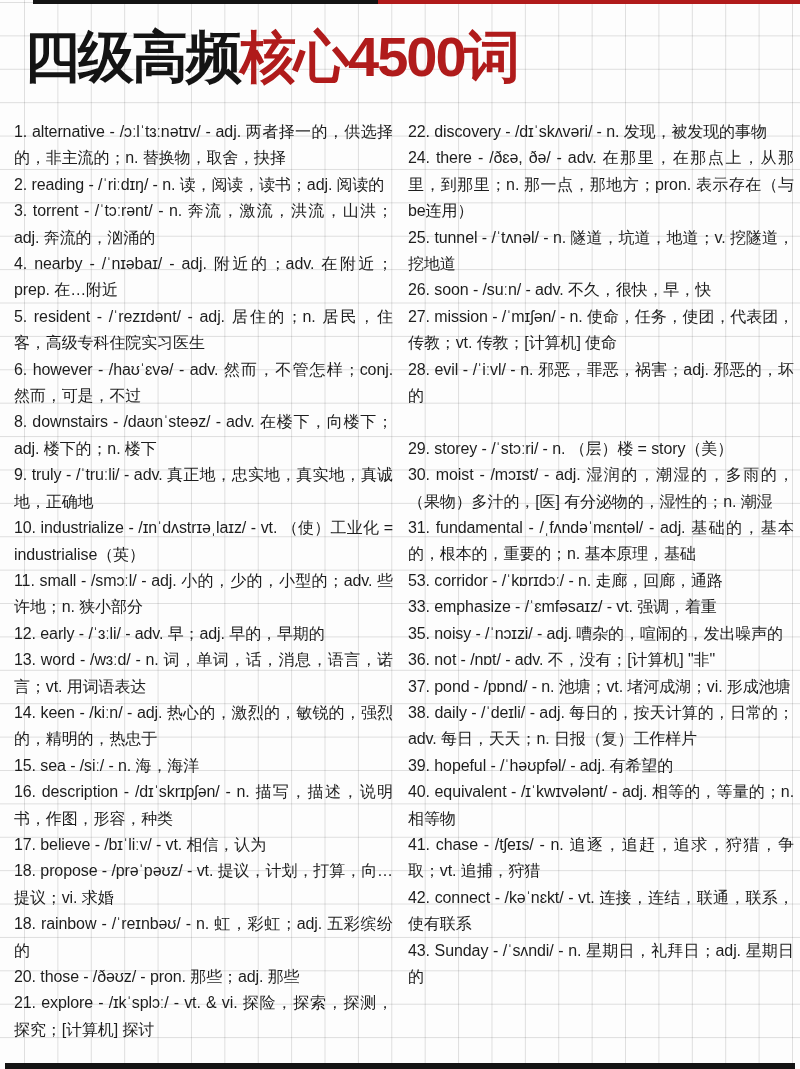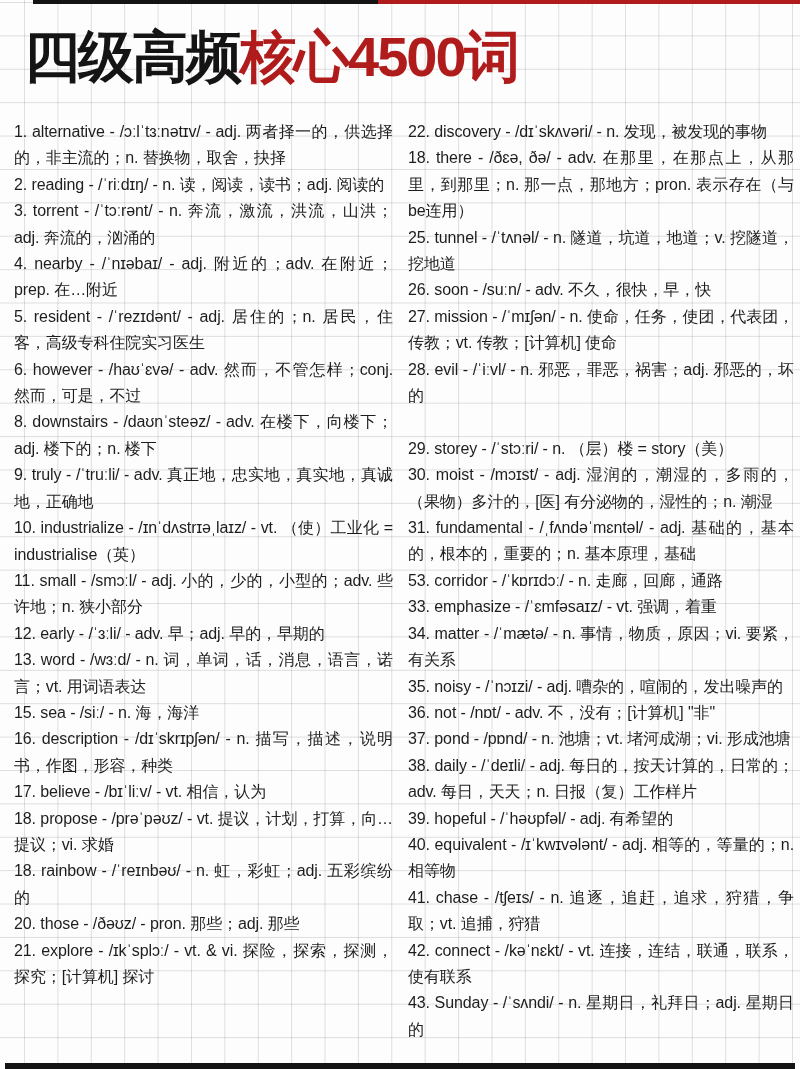--- a/index.html
+++ b/index.html
@@ -79,42 +79,42 @@
         <p class="entry">3. torrent - /ˈtɔːrənt/ - n. 奔流，激流，洪流，山洪；adj. 奔流的，汹涌的</p>
         <p class="entry">4. nearby - /ˈnɪəbaɪ/ - adj. 附近的；adv. 在附近；prep. 在…附近</p>
         <p class="entry">5. resident - /ˈrezɪdənt/ - adj. 居住的；n. 居民，住客，高级专科住院实习医生</p>
         <p class="entry">6. however - /haʊˈɛvə/ - adv. 然而，不管怎样；conj. 然而，可是，不过</p>
         <p class="entry">8. downstairs - /daʊnˈsteəz/ - adv. 在楼下，向楼下；adj. 楼下的；n. 楼下</p>
         <p class="entry">9. truly - /ˈtruːli/ - adv. 真正地，忠实地，真实地，真诚地，正确地</p>
         <p class="entry">10. industrialize - /ɪnˈdʌstrɪəˌlaɪz/ - vt. （使）工业化 = industrialise（英）</p>
         <p class="entry">11. small - /smɔːl/ - adj. 小的，少的，小型的；adv. 些许地；n. 狭小部分</p>
         <p class="entry">12. early - /ˈɜːli/ - adv. 早；adj. 早的，早期的</p>
         <p class="entry">13. word - /wɜːd/ - n. 词，单词，话，消息，语言，诺言；vt. 用词语表达</p>
+        <p class="entry">14. keen - /kiːn/ - adj. 热心的，激烈的，敏锐的，强烈的，精明的，热忠于</p>
         <p class="entry">15. sea - /siː/ - n. 海，海洋</p>
         <p class="entry">16. description - /dɪˈskrɪpʃən/ - n. 描写，描述，说明书，作图，形容，种类</p>
         <p class="entry">17. believe - /bɪˈliːv/ - vt. 相信，认为</p>
         <p class="entry">18. propose - /prəˈpəʊz/ - vt. 提议，计划，打算，向…提议；vi. 求婚</p>
         <p class="entry">18. rainbow - /ˈreɪnbəʊ/ - n. 虹，彩虹；adj. 五彩缤纷的</p>
         <p class="entry">20. those - /ðəʊz/ - pron. 那些；adj. 那些</p>
         <p class="entry">21. explore - /ɪkˈsplɔː/ - vt. &amp; vi. 探险，探索，探测，探究；[计算机] 探讨</p>
       </div>
     <div class="col col-right" id="col-right">
         <p class="entry">22. discovery - /dɪˈskʌvəri/ - n. 发现，被发现的事物</p>
-        <p class="entry">18. there - /ðɛə, ðə/ - adv. 在那里，在那点上，从那里，到那里；n. 那一点，那地方；pron. 表示存在（与be连用）</p>
+        <p class="entry">24. there - /ðɛə, ðə/ - adv. 在那里，在那点上，从那里，到那里；n. 那一点，那地方；pron. 表示存在（与be连用）</p>
         <p class="entry">25. tunnel - /ˈtʌnəl/ - n. 隧道，坑道，地道；v. 挖隧道，挖地道</p>
         <p class="entry">26. soon - /suːn/ - adv. 不久，很快，早，快</p>
         <p class="entry">27. mission - /ˈmɪʃən/ - n. 使命，任务，使团，代表团，传教；vt. 传教；[计算机] 使命</p>
         <p class="entry">28. evil - /ˈiːvl/ - n. 邪恶，罪恶，祸害；adj. 邪恶的，坏的</p>
         <div class="gap"></div>
         <p class="entry">29. storey - /ˈstɔːri/ - n. （层）楼 = story（美）</p>
         <p class="entry">30. moist - /mɔɪst/ - adj. 湿润的，潮湿的，多雨的，（果物）多汁的，[医] 有分泌物的，湿性的；n. 潮湿</p>
         <p class="entry">31. fundamental - /ˌfʌndəˈmɛntəl/ - adj. 基础的，基本的，根本的，重要的；n. 基本原理，基础</p>
         <p class="entry">53. corridor - /ˈkɒrɪdɔː/ - n. 走廊，回廊，通路</p>
         <p class="entry">33. emphasize - /ˈɛmfəsaɪz/ - vt. 强调，着重</p>
-        <p class="entry">34. matter - /ˈmætə/ - n. 事情，物质，原因；vi. 要紧，有关系</p>
         <p class="entry">35. noisy - /ˈnɔɪzi/ - adj. 嘈杂的，喧闹的，发出噪声的</p>
         <p class="entry">36. not - /nɒt/ - adv. 不，没有；[计算机] "非"</p>
         <p class="entry">37. pond - /pɒnd/ - n. 池塘；vt. 堵河成湖；vi. 形成池塘</p>
         <p class="entry">38. daily - /ˈdeɪli/ - adj. 每日的，按天计算的，日常的；adv. 每日，天天；n. 日报（复）工作样片</p>
         <p class="entry">39. hopeful - /ˈhəʊpfəl/ - adj. 有希望的</p>
         <p class="entry">40. equivalent - /ɪˈkwɪvələnt/ - adj. 相等的，等量的；n. 相等物</p>
         <p class="entry">41. chase - /tʃeɪs/ - n. 追逐，追赶，追求，狩猎，争取；vt. 追捕，狩猎</p>
         <p class="entry">42. connect - /kəˈnɛkt/ - vt. 连接，连结，联通，联系，使有联系</p>
         <p class="entry">43. Sunday - /ˈsʌndi/ - n. 星期日，礼拜日；adj. 星期日的</p>
         <div class="gap"></div>

